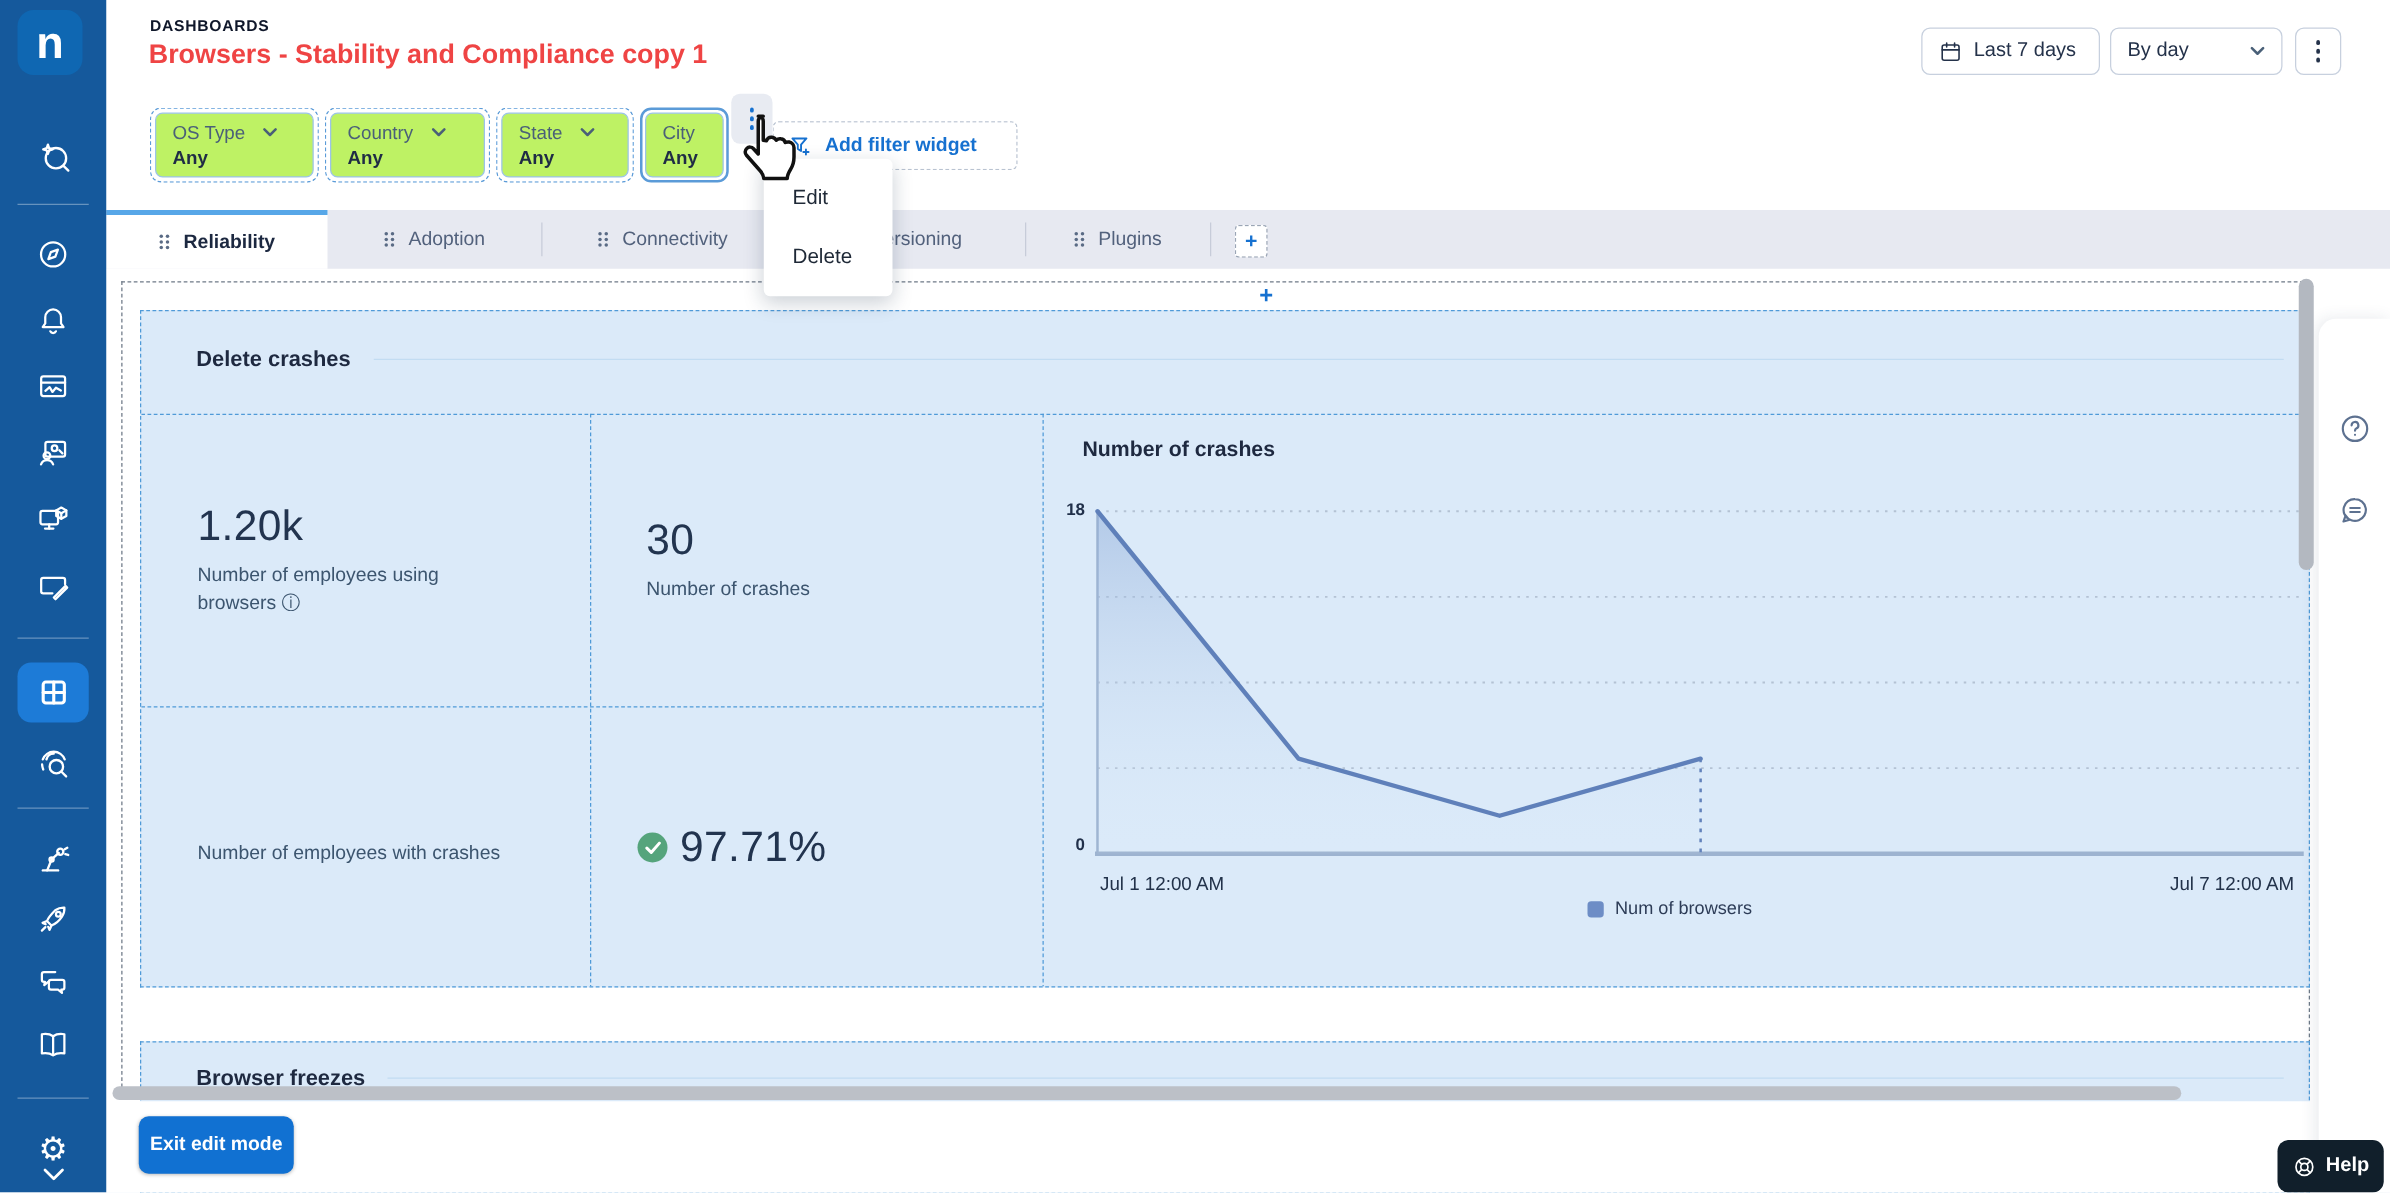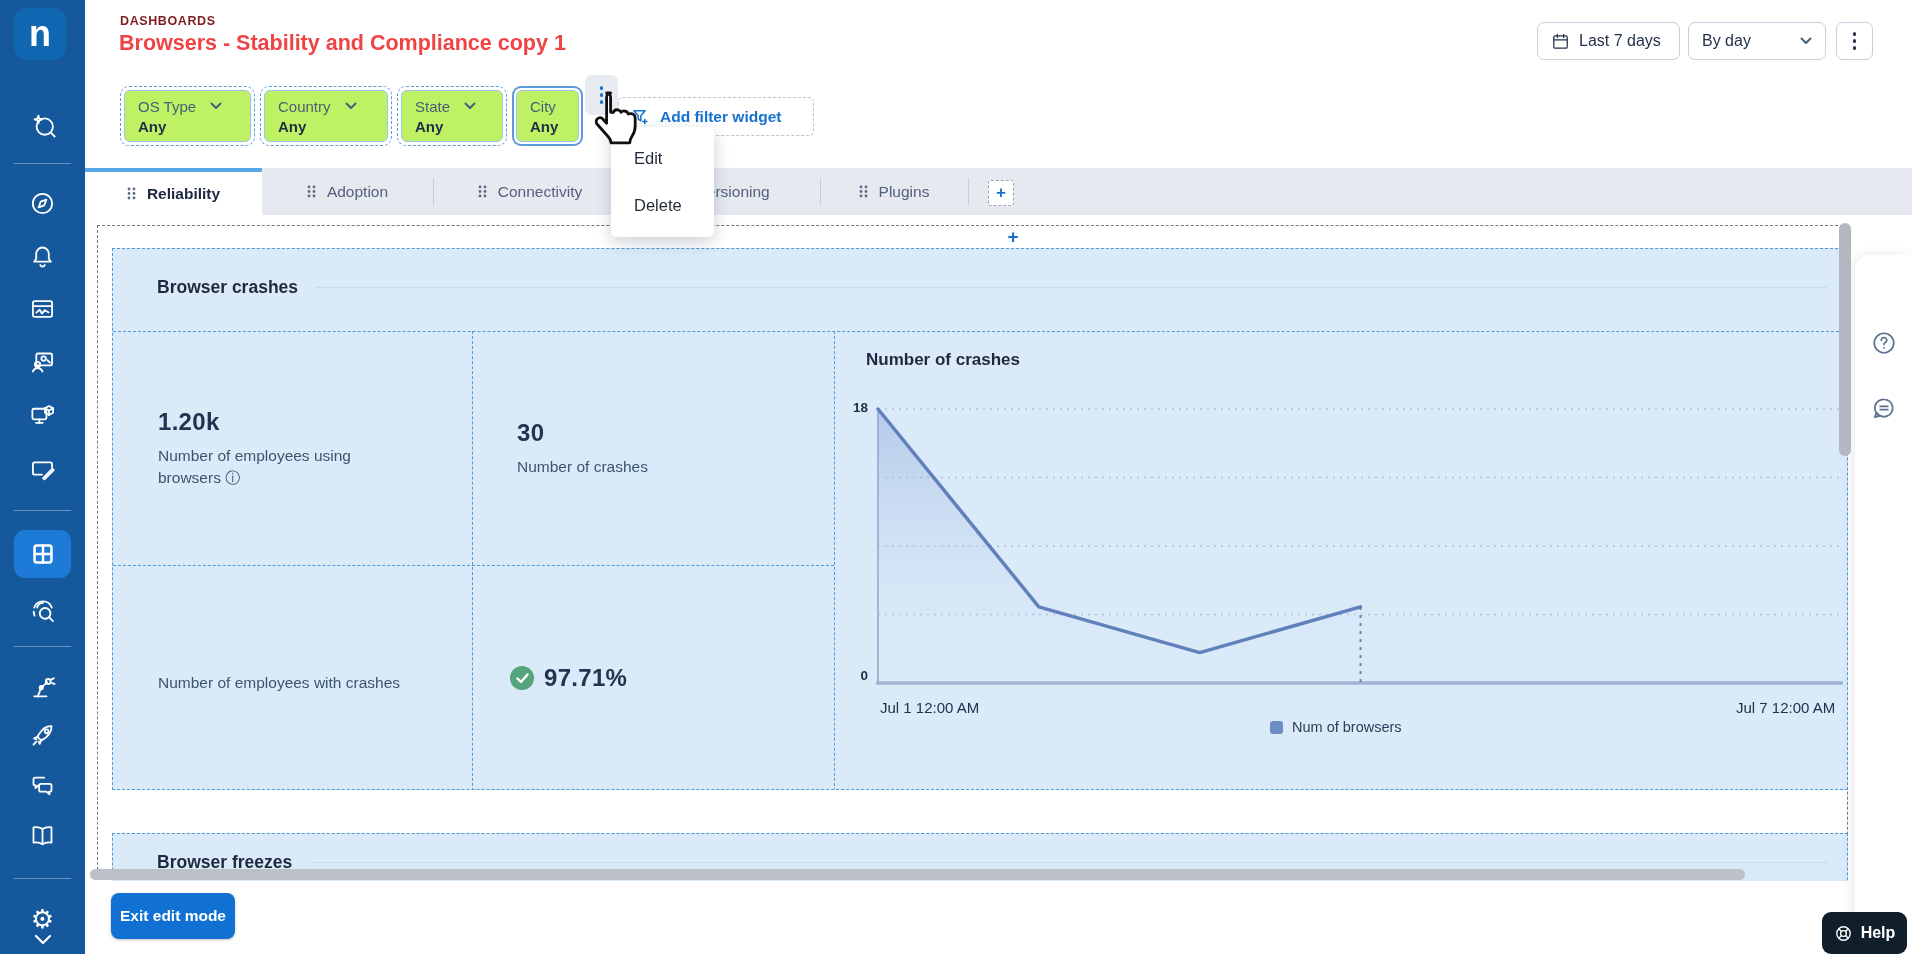--- a/index.html
+++ b/index.html
@@ -15,21 +15,21 @@
                color:#fff; font-size:36px; font-weight:bold; }
   .side-ic { width:85px; height:44px; display:flex; align-items:center; justify-content:center; cursor:pointer; }
   .side-ic svg { stroke:#fff; fill:none; stroke-width:1.6; stroke-linecap:round; stroke-linejoin:round; }
   .side-div { left:14px; width:57px; height:1px; background:rgba(255,255,255,.35); }
   .active-tile { left:14px; top:530px; width:57px; height:48px; background:#1d7bd7; border-radius:11px;
                  display:flex; align-items:center; justify-content:center; cursor:pointer; }
   .gear-clip { left:0; top:900px; width:85px; height:30px; overflow:hidden; text-align:center;
                color:#fff; font-size:26px; line-height:38px; }
 
   
-  .eyebrow { left:120px; top:14px; font-size:12.5px; font-weight:bold; letter-spacing:.6px; color:#7f1d1d; }
+  .eyebrow { left:120px; top:14px; font-size:12.5px; font-weight:bold; letter-spacing:.6px; color:#0f172a; }
   .page-title { left:119px; top:31px; font-size:21.5px; font-weight:bold; color:#ef4444; }
   .hbtn { top:22px; height:38px; border:1px solid #c7d0de; border-radius:7px; background:#fff;
           display:flex; align-items:center; gap:9px; padding:0 13px;
           font-size:16px; color:#24324a; cursor:pointer; }
   .hbtn svg { stroke:#24324a; fill:none; stroke-width:1.6; stroke-linecap:round; }
   .kebab-dots { display:flex; flex-direction:column; gap:3.5px; align-items:center; }
   .kebab-dots i { width:3.5px; height:3.5px; border-radius:50%; background:#24324a; }
 
   
   .chip-wrap { top:86px; height:60px; border:1px dashed #5b9bd8; border-radius:9px; padding:3px; }
@@ -74,21 +74,21 @@
 
   .section { left:112px; width:1736px; background:#dbeaf9; border:1px dashed #4f9ad8; z-index:2; overflow:hidden; }
   #section1 { top:248px; height:542px; }
   #section2 { top:833px; height:121px; }
   .sec-title-row { position:absolute; left:44px; right:20px; top:28px; display:flex; align-items:center; gap:18px; }
   .sec-title { font-size:17.5px; font-weight:bold; color:#1e2940; white-space:nowrap; }
   .sec-rule { flex:1; height:1px; background:#c2dcf2; }
 
   .gline { position:absolute; border-color:#4f9ad8 !important; z-index:3; }
   .metric { position:absolute; display:flex; flex-direction:column; justify-content:center; padding-left:45px; }
-  .m-val { font-size:24px; font-weight:bold; color:#22344f; letter-spacing:.3px; }
+  .m-val { font-size:34px; font-weight:normal; color:#22344f; letter-spacing:.3px; }
   .m-lab { font-size:15.5px; color:#3c556f; line-height:1.4; margin-top:9px; }
   .info-i { font-size:15px; color:#3c556f; }
   .m-valrow { display:flex; align-items:center; gap:10px; }
   .okcheck { width:24px; height:24px; border-radius:50%; background:#55a47c; display:flex;
              align-items:center; justify-content:center; }
   .okcheck svg { stroke:#fff; fill:none; stroke-width:2.4; stroke-linecap:round; stroke-linejoin:round; }
 
   .chart-title { left:866px; top:350px; font-size:17px; font-weight:bold; color:#1e2940; z-index:4; }
   #crash-chart { left:878px; top:409px; overflow:visible; z-index:4; }
   #crash-grid line { stroke:#b4c2d4; stroke-width:1.5; stroke-dasharray:2 5; }
@@ -387,21 +387,21 @@
     </div>
     <div class="tab-sep" style="left:883px"></div>
     <div class="addtab">+</div>
   </div>
 
   <div class="abs outer-dash"></div>
   <div class="abs plus-top">+</div>
 
   <div id="section1" class="abs section">
     <div class="sec-title-row">
-      <span class="sec-title">Browser crashes</span>
+      <span class="sec-title">Delete crashes</span>
       <span class="sec-rule"></span>
     </div>
 
     <div class="abs gline" style="left:0;top:82px;width:1736px;border-top:1px dashed"></div>
     <div class="abs gline" style="left:359px;top:82px;height:460px;border-left:1px dashed"></div>
     <div class="abs gline" style="left:721px;top:82px;height:460px;border-left:1px dashed"></div>
     <div class="abs gline" style="left:0;top:316px;width:721px;border-top:1px dashed"></div>
 
     <div class="metric" style="left:0;top:82px;width:359px;height:234px">
       <div class="m-val">1.20k</div>

